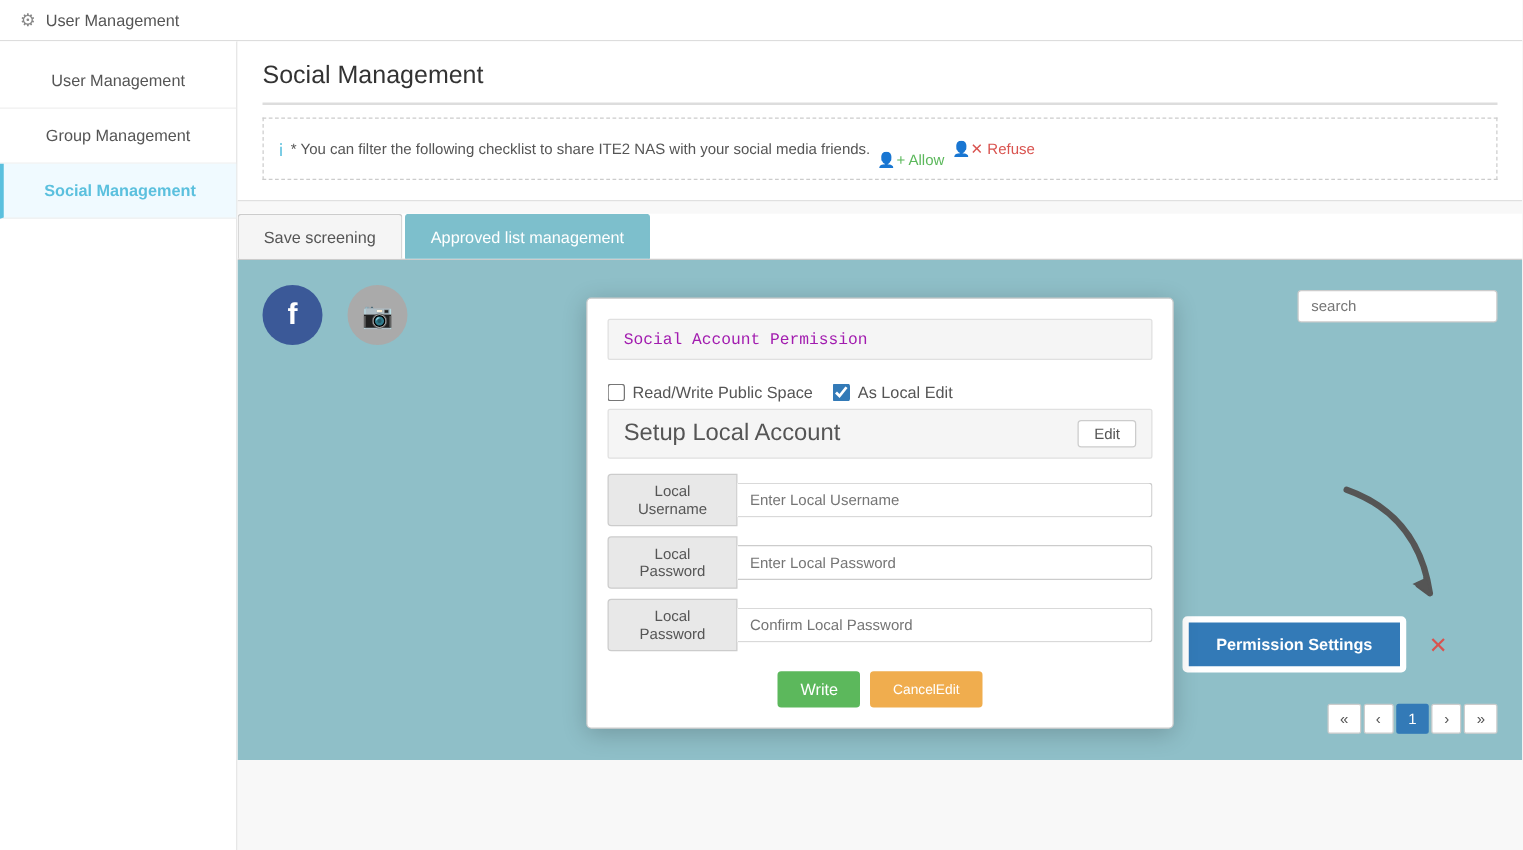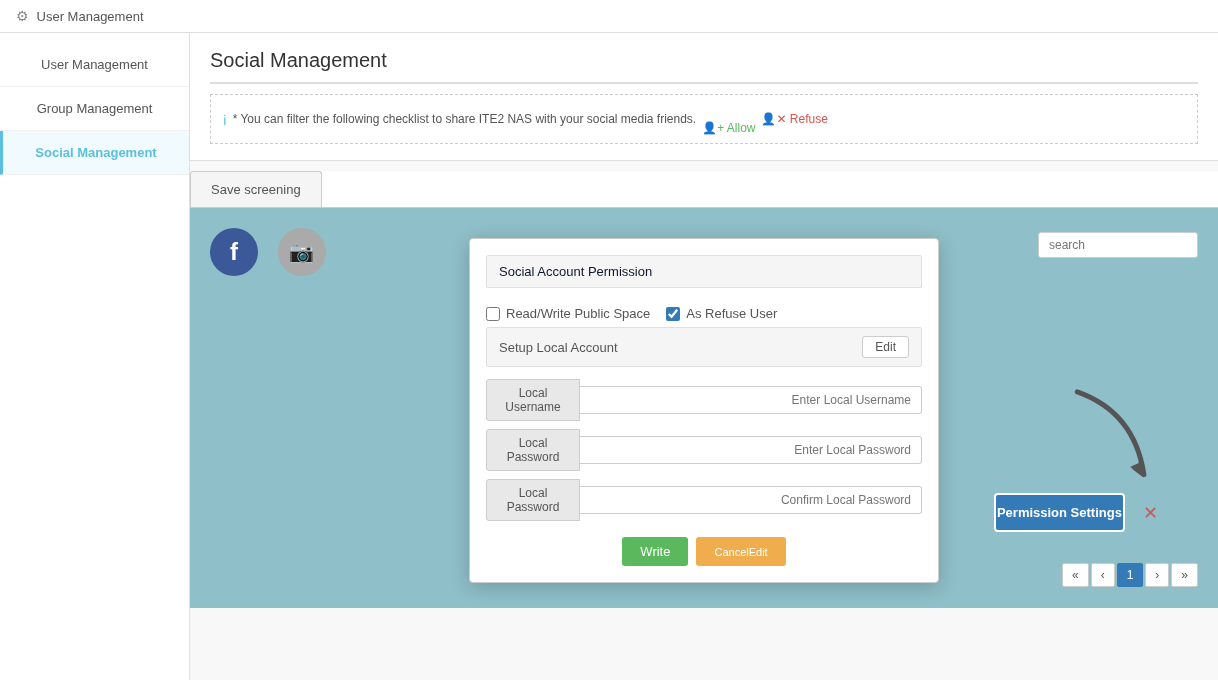--- a/index.html
+++ b/index.html
@@ -35,55 +35,55 @@
     .content-body { background: #8fbfc8; min-height: 400px; padding: 20px; position: relative; }
 
     
     .social-row { display: flex; align-items: center; gap: 20px; margin-bottom: 20px; }
     .social-icon-fb { width: 48px; height: 48px; background: #3b5998; border-radius: 50%; display: flex; align-items: center; justify-content: center; color: #fff; font-size: 24px; font-weight: bold; }
     .social-icon-camera { width: 48px; height: 48px; background: #aaa; border-radius: 50%; display: flex; align-items: center; justify-content: center; color: #fff; font-size: 20px; }
 
     
     .search-area { position: absolute; top: 24px; right: 20px; display: flex; gap: 8px; align-items: flex-start; }
     .search-input { border: 1px solid #ccc; padding: 5px 10px; border-radius: 3px; font-size: 12px; width: 160px; background: #fff; }
-    .permission-btn { background: #337ab7; color: #fff; border: 2px solid #ffffff; padding: 10px 1px; border-radius: 4px; cursor: pointer; font-size: 13px; font-weight: bold; }
+    .permission-btn { background: #337ab7; color: #fff; border: 5px solid #ffffff; padding: 10px 22px; border-radius: 4px; cursor: pointer; font-size: 13px; font-weight: bold; }
 
     
     .red-x { color: #d9534f; font-size: 18px; cursor: pointer; margin-left: 10px; }
 
     
     .pagination { position: absolute; top: 355px; right: 20px; display: flex; gap: 2px; align-items: center; }
     .page-btn { background: #fff; border: 1px solid #ccc; padding: 4px 9px; cursor: pointer; font-size: 12px; border-radius: 2px; color: #555; }
     .page-btn.active { background: #337ab7; color: #fff; border-color: #337ab7; }
     .page-btn:disabled { color: #aaa; cursor: default; }
 
     
     .modal-overlay { position: absolute; top: 0; left: 0; right: 0; bottom: 0; display: flex; align-items: flex-start; justify-content: center; padding-top: 30px; }
     .modal { background: #fff; border: 1px solid #ccc; border-radius: 4px; width: 470px; box-shadow: 0 4px 20px rgba(0,0,0,0.2); }
     .modal-header { display: flex; justify-content: space-between; align-items: center; padding: 12px 16px; border-bottom: 1px solid #e0e0e0; }
     .modal-title { font-size: 15px; color: #333; font-weight: normal; }
     .modal-close { cursor: pointer; color: #aaa; font-size: 18px; line-height: 1; }
     .modal-body { padding: 16px; }
 
     
-    .section-header { background: #f5f5f5; border: 1px solid #e0e0e0; padding: 8px 12px; font-size: 13px; color: #0f172a; margin-bottom: 12px; border-radius: 2px; }
+    .section-header { background: #f5f5f5; border: 1px solid #e0e0e0; padding: 8px 12px; font-size: 13px; color: #a21caf; margin-bottom: 12px; border-radius: 2px; font-family: Liberation Mono, monospace; }
     .checkbox-row { display: flex; align-items: center; gap: 16px; padding: 6px 0; }
     .checkbox-item { display: flex; align-items: center; gap: 6px; font-size: 13px; color: #555; }
     .checkbox-item input[type="checkbox"] { width: 14px; height: 14px; }
     .checked-blue { accent-color: #337ab7; }
 
     
     .local-account-header { display: flex; align-items: center; justify-content: space-between; background: #f5f5f5; border: 1px solid #e0e0e0; padding: 8px 12px; margin-bottom: 12px; border-radius: 2px; }
-    .local-account-label { font-size: 13px; color: #555; }
+    .local-account-label { font-size: 19px; color: #555; }
     .edit-btn { background: #fff; border: 1px solid #ccc; padding: 3px 12px; border-radius: 3px; cursor: pointer; font-size: 12px; color: #555; }
 
     
     .form-row { display: flex; align-items: center; margin-bottom: 8px; }
-    .form-label { background: #e8e8e8; border: 1px solid #ccc; padding: 6px 10px; font-size: 12px; color: #555; width: 94px; border-radius: 3px 0 0 3px; text-align: center; flex-shrink: 0; }
-    .form-input { border: 1px solid #ccc; padding: 6px 10px; font-size: 12px; flex: 1; border-radius: 0 3px 3px 0; border-left: none; color: #aaa; background: #fff; text-align: right; }
+    .form-label { background: #e8e8e8; border: 1px solid #ccc; padding: 6px 10px; font-size: 12px; color: #555; width: 104px; border-radius: 3px 0 0 3px; text-align: center; flex-shrink: 0; }
+    .form-input { border: 1px solid #ccc; padding: 6px 10px; font-size: 12px; flex: 1; border-radius: 0 3px 3px 0; border-left: none; color: #aaa; background: #fff; }
 
     
     .action-row { display: flex; gap: 8px; justify-content: center; margin-top: 16px; }
     .save-btn { background: #5cb85c; color: #fff; border: none; padding: 7px 18px; border-radius: 3px; cursor: pointer; font-size: 13px; }
     .cancel-btn { background: #f0ad4e; color: #fff; border: none; padding: 7px 18px; border-radius: 3px; cursor: pointer; font-size: 11px; }
 
     
     .arrow-svg { position: absolute; bottom: 100px; right: 50px; transform: rotate(10deg); }
   </style>
 </head>
@@ -110,20 +110,21 @@
         <div class="info-banner">
           <span class="info-icon">ℹ</span>
           <span>* You can filter the following checklist to share ITE2 NAS with your social media friends.</span>
           <span class="allow-badge">👤+ <span>Allow</span></span>
           <span class="refuse-badge">👤✕ <span>Refuse</span></span>
         </div>
       </div>
 
       <div class="tabs">
         <div class="tab">Save screening</div>
+        <div class="tab active">Approved list management</div>
       </div>
 
       <div class="content-body">
 
         <div class="search-area">
           <input class="search-input" type="text" placeholder="search" style="">
         </div>
 
         <div class="social-row">
           <div class="social-icon-fb">f</div>
@@ -153,21 +154,21 @@
             <div class="modal-body">
 
               <div class="section-header">Social Account Permission</div>
               <div class="checkbox-row">
                 <label class="checkbox-item">
                   <input type="checkbox" style="">
                   <span>Read/Write Public Space</span>
                 </label>
                 <label class="checkbox-item">
                   <input type="checkbox" checked="" class="checked-blue" style="">
-                  <span>As Refuse User</span>
+                  <span>As Local Edit</span>
                 </label>
               </div>
 
               <div class="local-account-header">
                 <span class="local-account-label">Setup Local Account</span>
                 <button class="edit-btn">Edit</button>
               </div>
 
               <div class="form-row">
                 <span class="form-label">Local Username</span>

